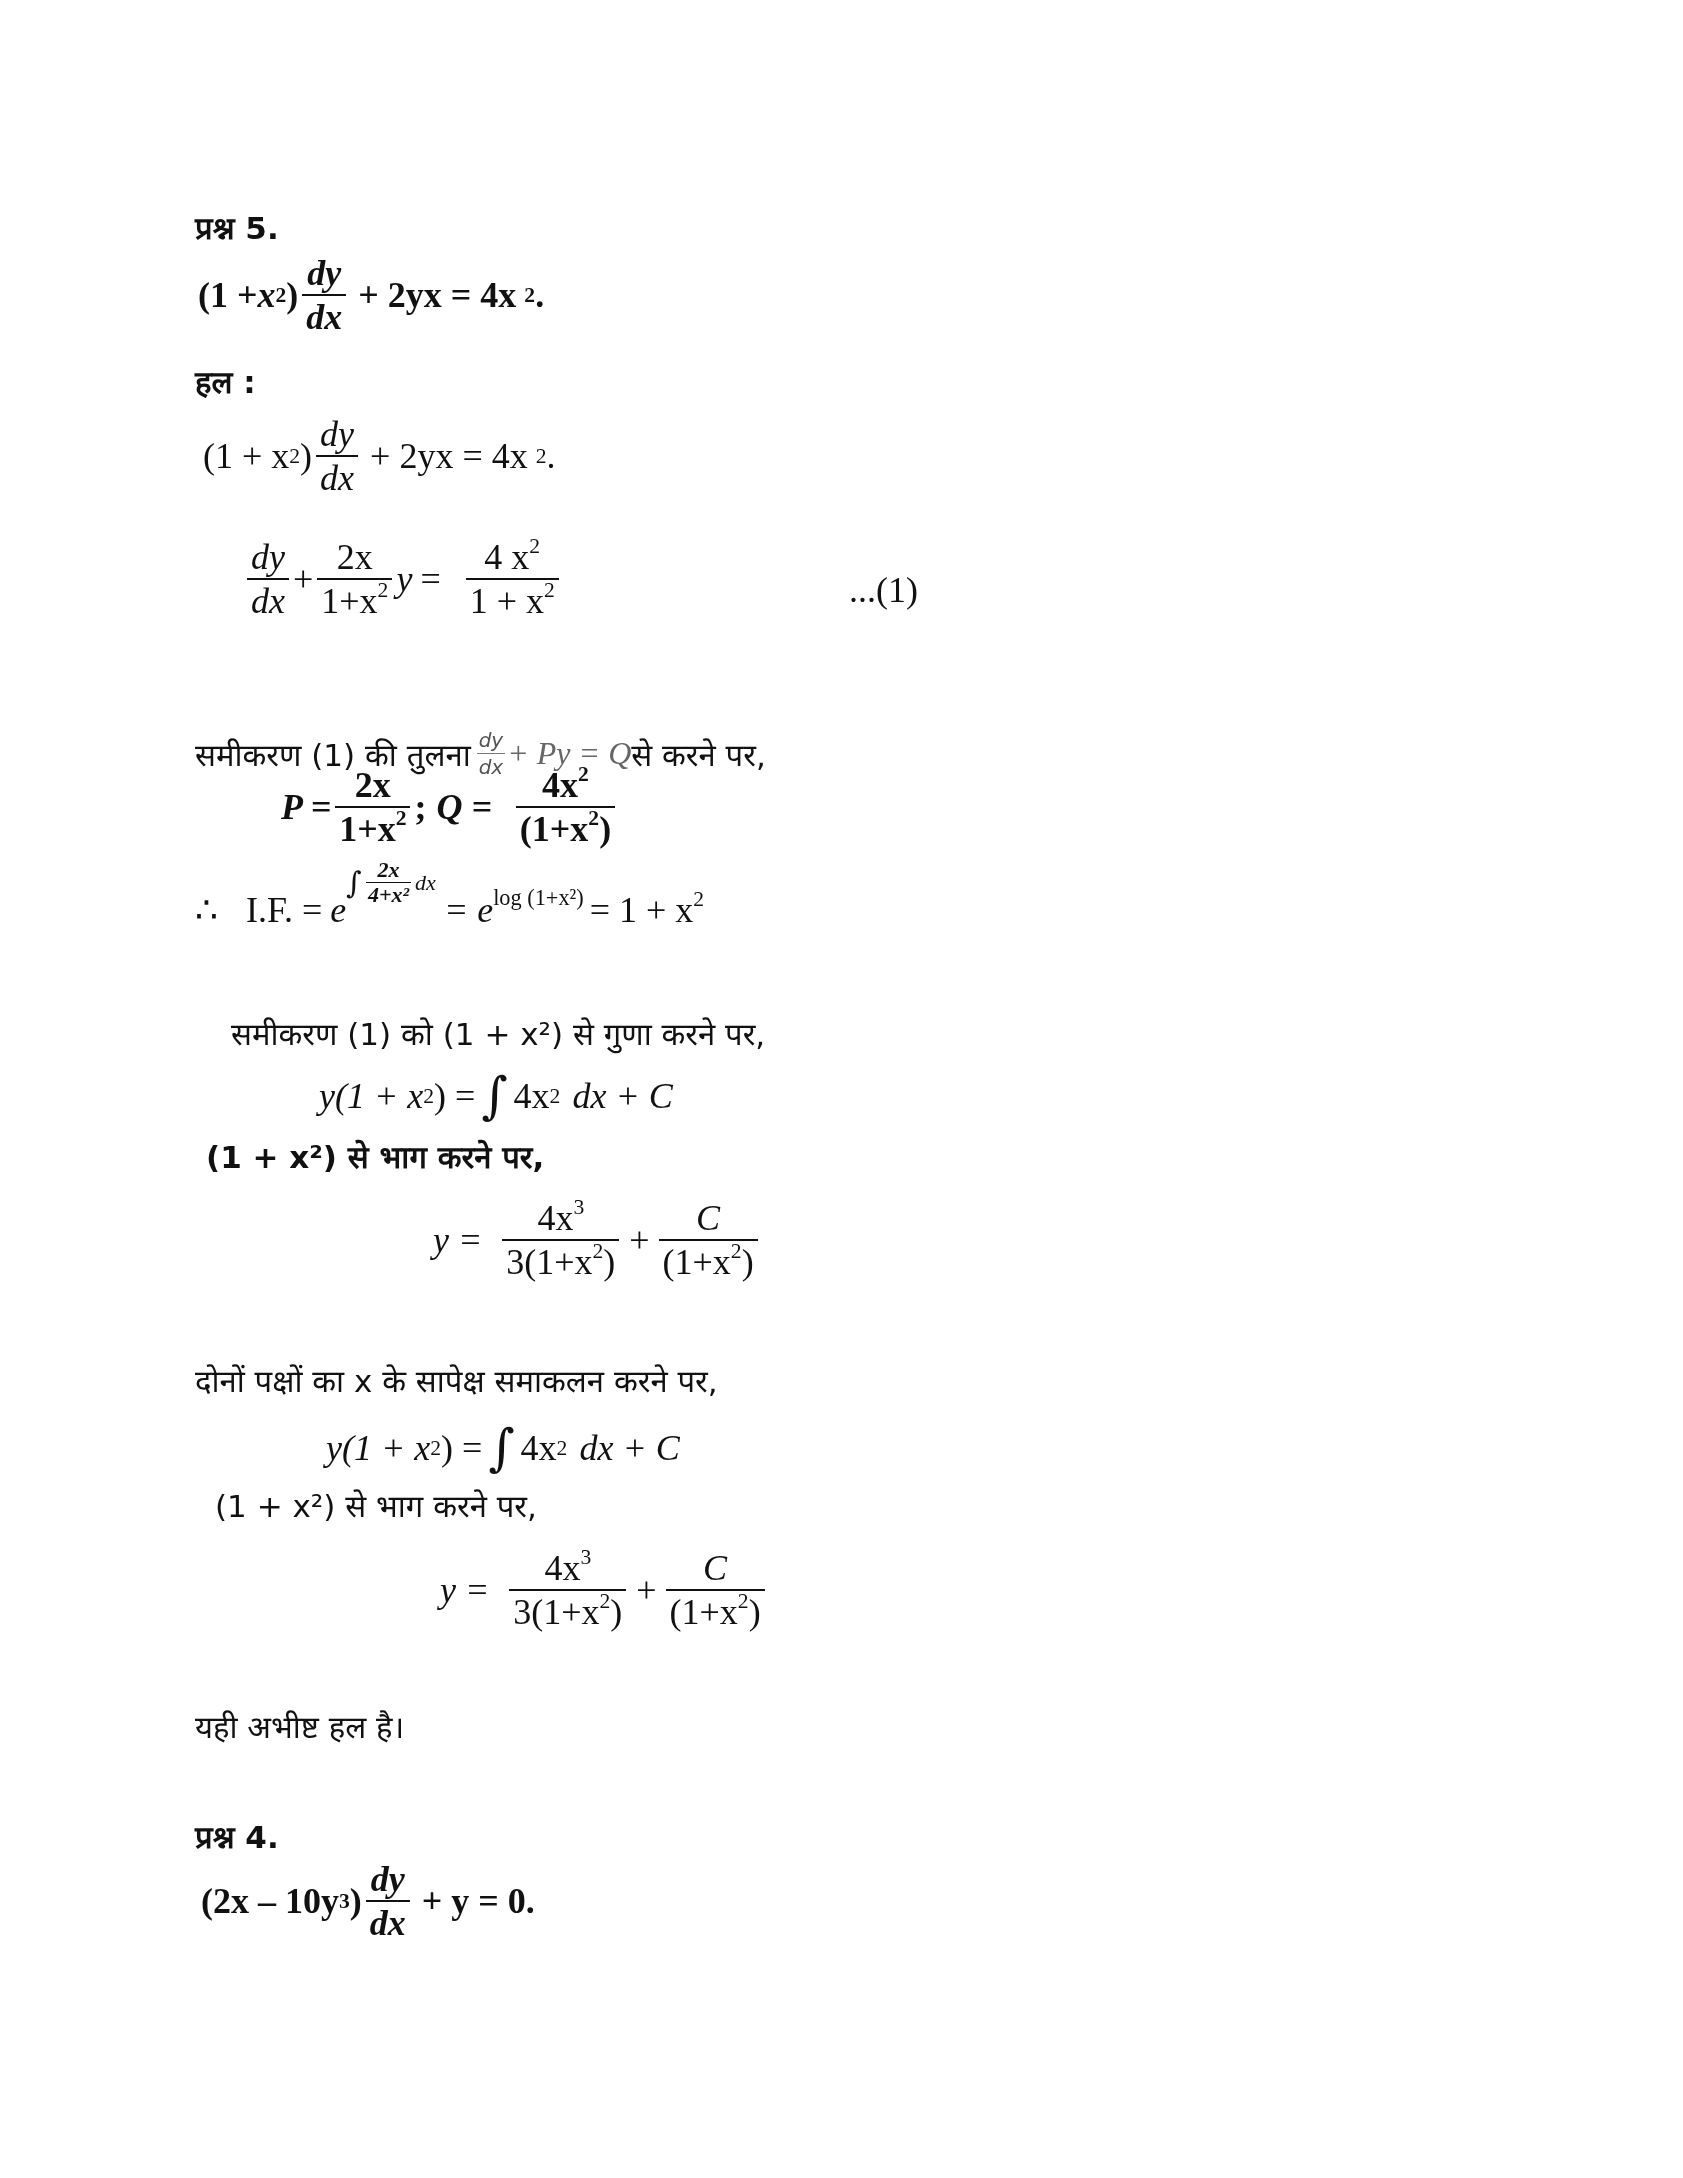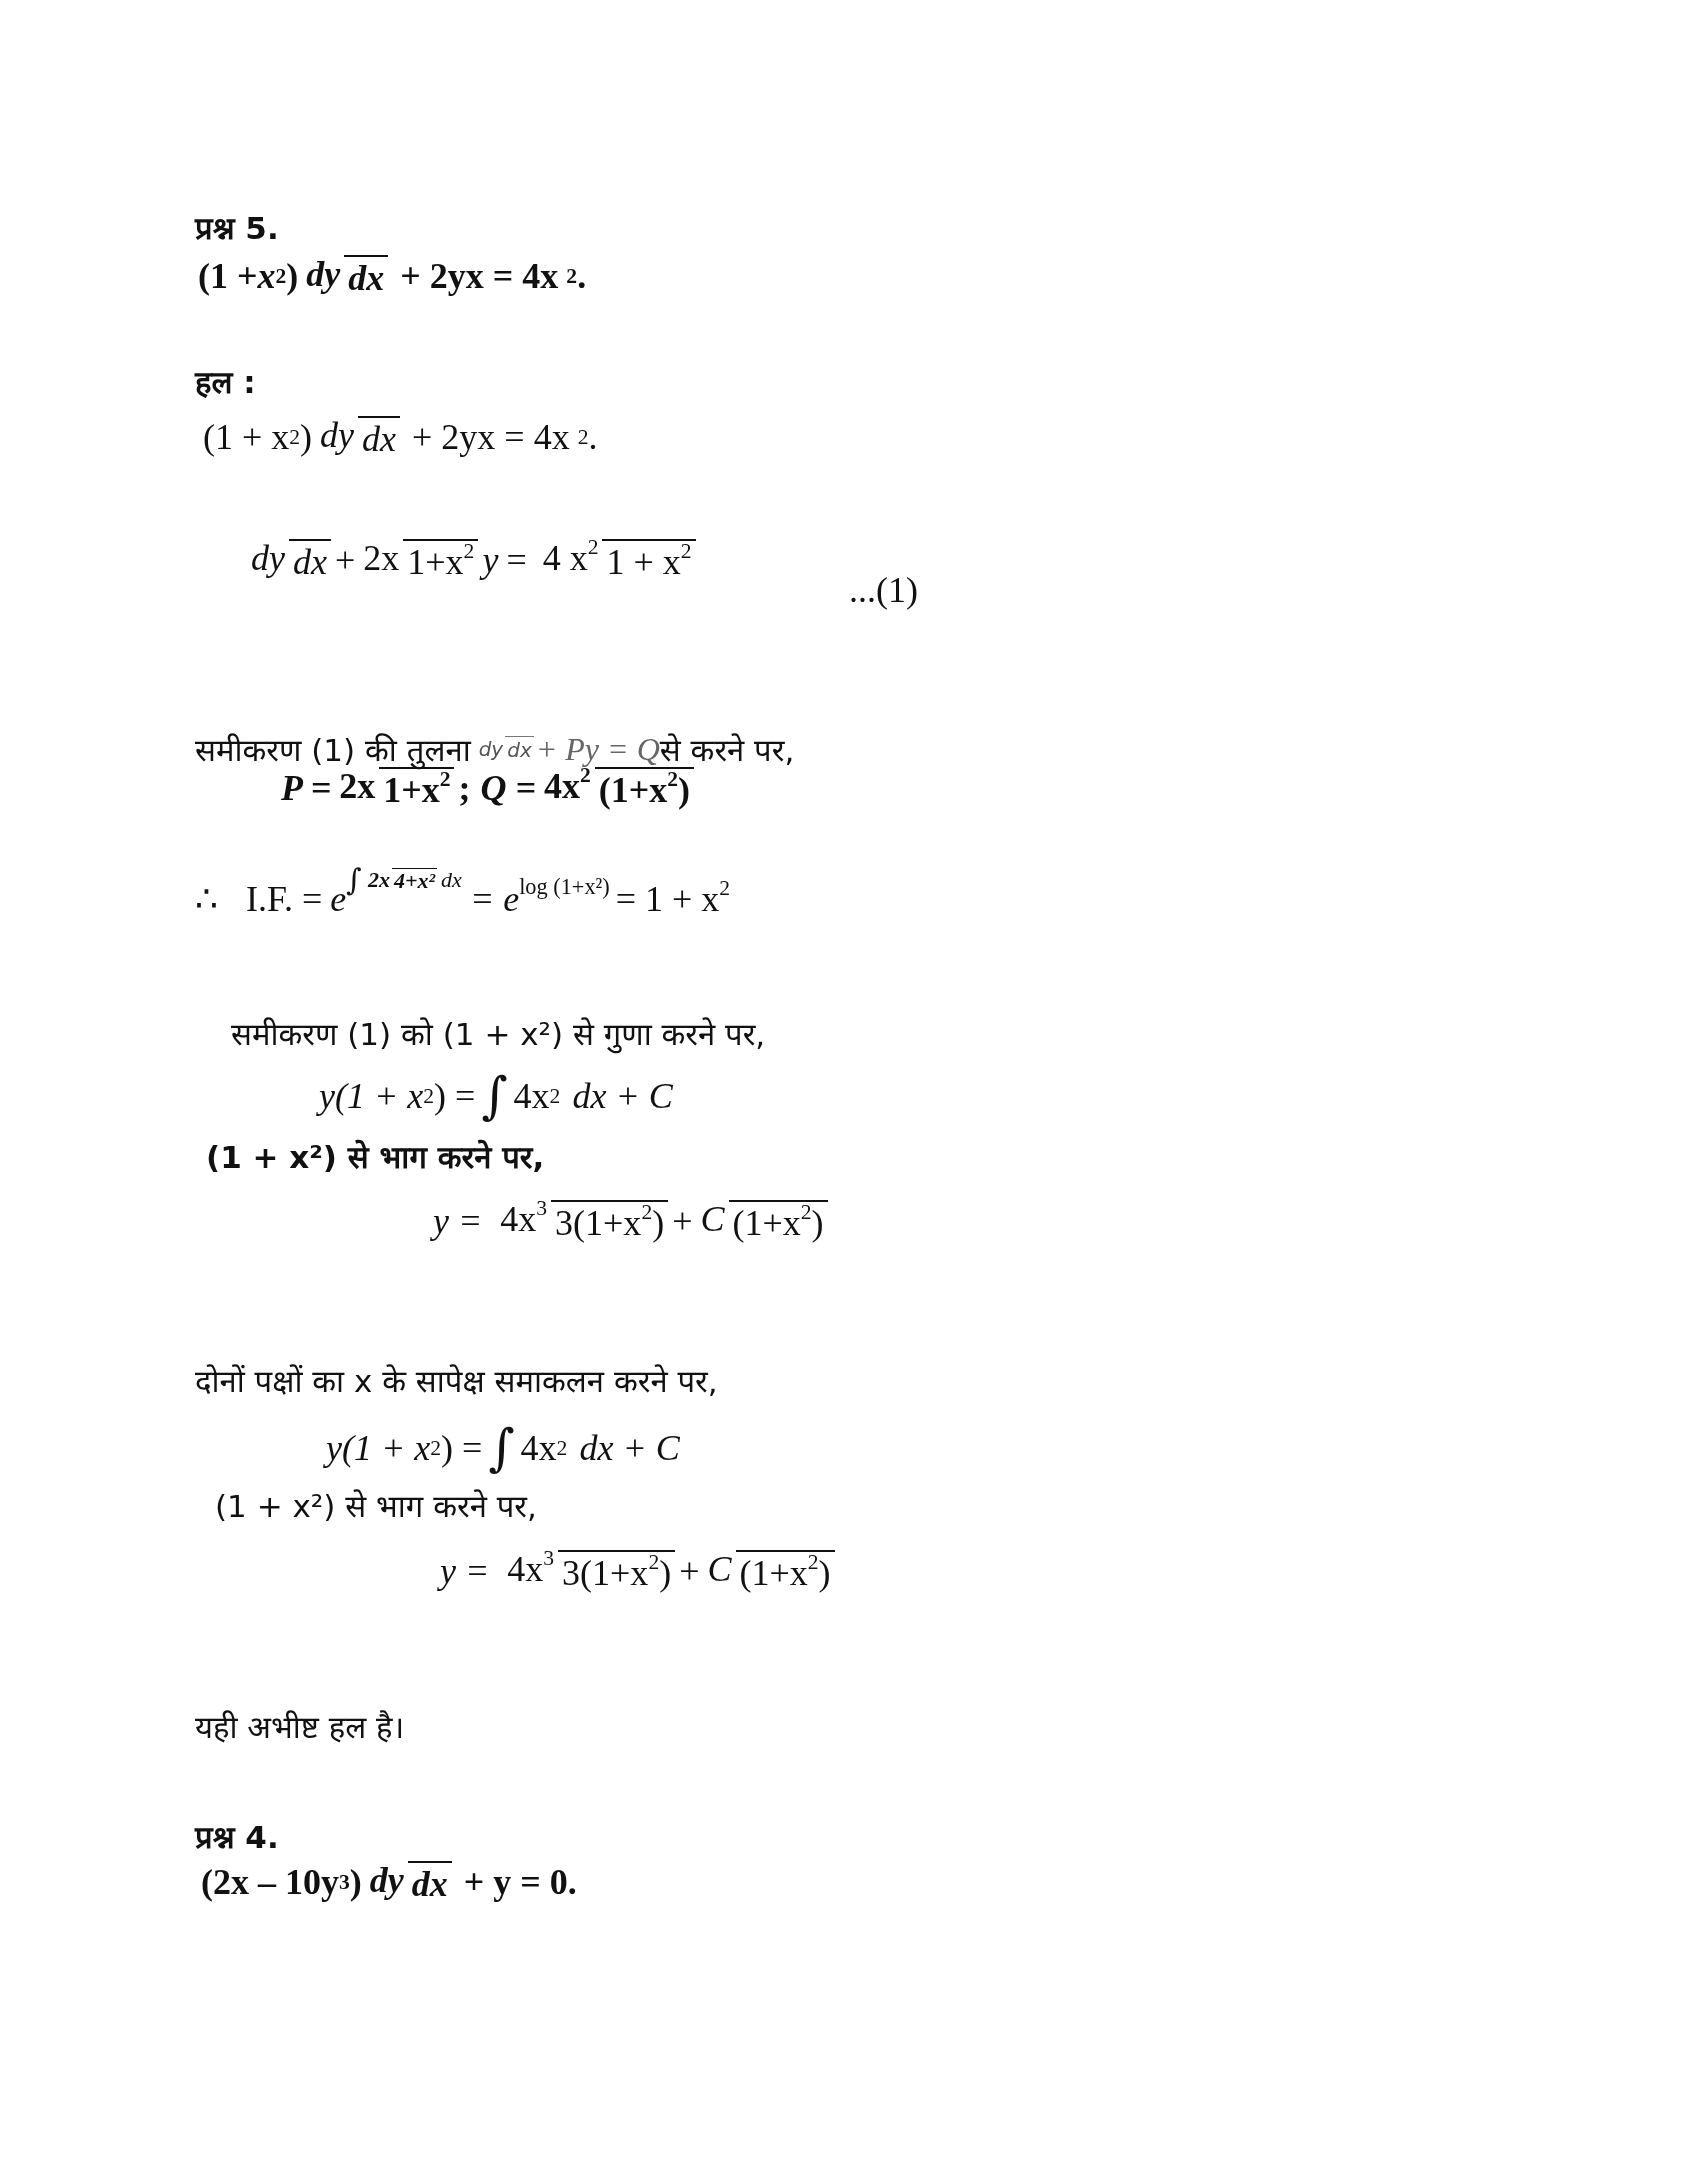--- a/index.html
+++ b/index.html
@@ -3,21 +3,21 @@
 <meta charset="utf-8">
 <style>
   html, body { margin:0; padding:0; background:#ffffff; }
   body { width:1683px; height:2178px; position:relative; overflow:hidden; color:#111; }
   .abs { position:absolute; white-space:nowrap; }
   .hindi { font-family:"DejaVu Sans", sans-serif; font-size:31px; }
   .bold { font-weight:bold; }
   .math { font-family:"Liberation Serif", serif; font-size:36px; line-height:1; display:flex; align-items:center; }
   .math.bold { font-weight:bold; }
   .math i { font-style:italic; }
-  .frac { display:inline-flex; flex-direction:row; align-items:center; vertical-align:middle; margin:0 4px; }
+  .frac { display:inline-flex; flex-direction:column; align-items:center; vertical-align:middle; margin:0 4px; }
   .frac .num { padding:0 4px 3px; }
   .frac .den { padding:3px 4px 0; border-top:2px solid #111; }
   .op { margin:0 8px; }
   .int { font-size:1.4em; font-family:"DejaVu Serif", serif; font-weight:normal; margin:0 6px; }
   sup { font-size:0.6em; line-height:0; vertical-align:0.75em; }
   .tiny-frac { font-size:20px; color:#555; }
   .inline-math { font-family:"Liberation Serif", serif; font-style:italic; color:#666; font-size:32px; }
 </style>
 </head>
 <body>

